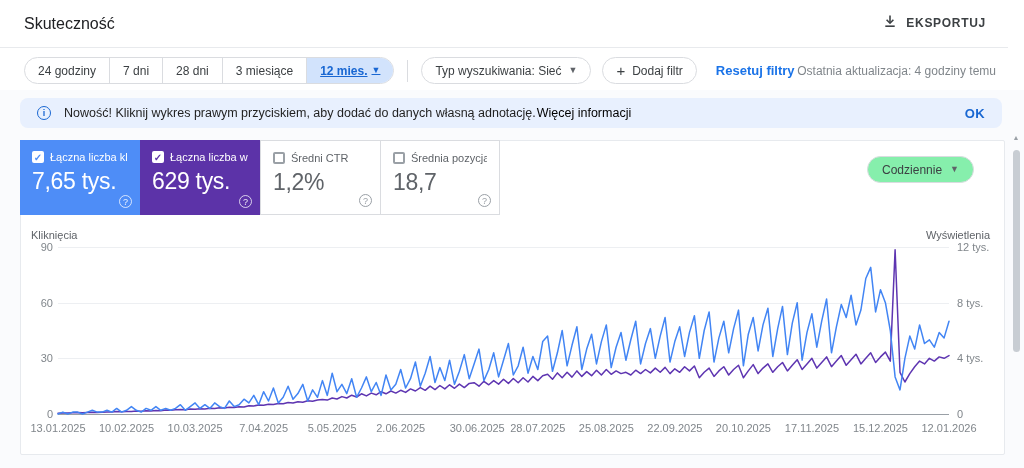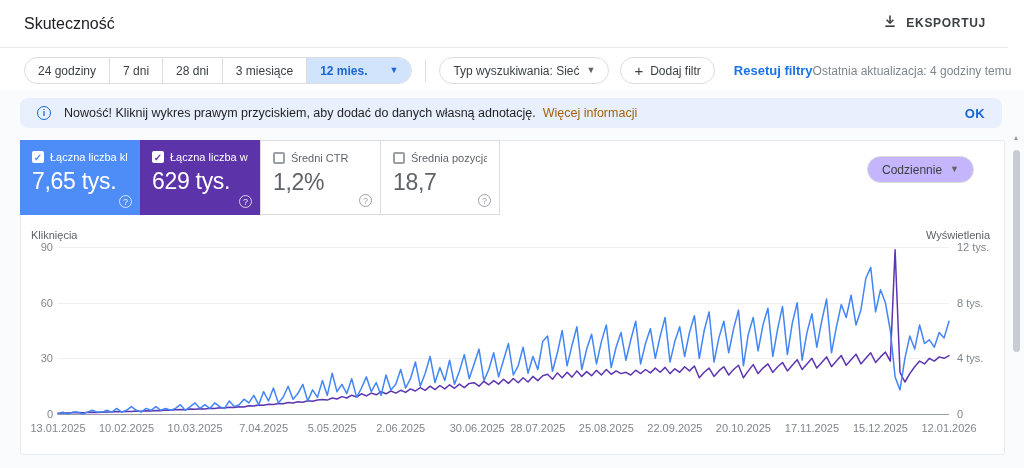--- a/index.html
+++ b/index.html
@@ -15,37 +15,37 @@
   .page-title { position:absolute; left:24px; top:15px; font-size:16px; color:#202124; }
   .export-btn { position:absolute; right:22px; top:14px; display:flex; align-items:center; gap:9px;
     font-size:12px; font-weight:bold; letter-spacing:.7px; color:#3c4043; cursor:pointer; }
 
   
   .filter-row { position:absolute; left:24px; top:57px; right:28px; height:27px; display:flex; align-items:center; }
   .chip-group { display:flex; height:27px; border:1px solid #dadce0; border-radius:14px; overflow:hidden; background:#fff; flex:none; }
   .chip { display:flex; align-items:center; padding:0 13px; font-size:12px; color:#3c4043;
     border-left:1px solid #dadce0; cursor:pointer; white-space:nowrap; }
   .chip:first-child { border-left:none; }
-  .chip.selected { background:#d2e3fc; color:#1967d2; font-weight:bold; gap:22px; }
+  .chip.selected { background:#d2e3fc; color:#1967d2; font-weight:bold; gap:4px;text-decoration:underline; }
   .caret { font-size:9px; line-height:1; color:#5f6368; }
   .chip.selected .caret { color:#1967d2; }
   .vdivider { width:1px; height:22px; background:#dadce0; margin:0 13px; flex:none; }
   .pill { display:flex; align-items:center; height:27px; padding:0 13px; gap:7px; border:1px solid #dadce0;
     border-radius:14px; background:#fff; font-size:12px; color:#3c4043; margin-right:11px; cursor:pointer; white-space:nowrap; flex:none; }
   .plus-glyph { font-size:15px; color:#3c4043; line-height:1; }
   .reset-link { font-size:13px; font-weight:bold; color:#1a73e8; cursor:pointer; margin-left:8px; white-space:nowrap; }
   .last-update { margin-left:auto; font-size:12px; color:#80868b; white-space:nowrap; }
 
   
   .banner { position:absolute; left:20px; top:98px; width:982px; height:30px; background:#e8f0fe; border-radius:8px;
     display:flex; align-items:center; padding:0 17px; font-size:12.5px; color:#1f1f1f; }
   .info-icon { width:14px; height:14px; border:1.4px solid #1967d2; border-radius:50%; color:#1967d2;
     font-size:9px; font-weight:bold; display:flex; align-items:center; justify-content:center; flex:none; font-style:normal; }
   .banner-text { margin-left:13px; }
-  .banner-link { color:#a16207; cursor:pointer; margin-left:7px; }
+  .banner-link { color:#000000; cursor:pointer; margin-left:1px; }
   .banner-ok { margin-left:auto; color:#1967d2; font-weight:bold; font-size:13px; cursor:pointer; letter-spacing:.4px; }
 
   
   .panel { position:absolute; left:20px; top:140px; width:985px; height:315px; background:#fff;
     border:1px solid #e7eaee; border-radius:2px; }
   .cards { position:absolute; left:-1px; top:-1px; display:flex; }
   .card { width:120px; height:75px; position:relative; padding:11px 12px 0 12px; cursor:pointer; }
   .card.c-blue { background:#4e8df7; color:#fff; }
   .card.c-purple { background:#5c33a8; color:#fff; }
   .card.c-white { background:#fff; border:1px solid #dadce0; border-right:none; }
@@ -57,21 +57,21 @@
   .c-purple .cb.checked { color:#5c33a8; }
   .cb.unchecked { border:2px solid #9aa0a6; background:#fff; }
   .c-white .card-top { color:#5f6368; }
   .card-value { margin-top:5px; font-size:23px; letter-spacing:-.3px; }
   .c-white .card-value { color:#5f6368; }
   .help { position:absolute; right:8px; bottom:7px; width:13px; height:13px; border-radius:50%;
     font-size:9px; display:flex; align-items:center; justify-content:center; }
   .c-blue .help, .c-purple .help { border:1px solid rgba(255,255,255,.75); color:rgba(255,255,255,.9); }
   .c-white .help { border:1px solid #9aa0a6; color:#9aa0a6; }
   .granularity { position:absolute; right:30px; top:15px; height:27px; display:flex; align-items:center; gap:8px;
-    padding:0 14px; border:1px solid #dadce0; border-radius:14px; font-size:12px; color:#3c4043; cursor:pointer; background:#c4b5fd; }
+    padding:0 14px; border:1px solid #dadce0; border-radius:14px; font-size:12px; color:#3c4043; cursor:pointer; background:#86efac; }
 
   
   .chart { position:absolute; left:0; top:85px; width:983px; height:228px; }
   .axis-title { position:absolute; top:3px; font-size:11px; color:#5f6368; }
   .axis-title.left { left:10px; }
   .axis-title.right { right:14px; }
   .gridline { position:absolute; left:37px; width:891px; height:1px; background:#edeff2; }
   .gridline.zero { background:#9aa0a6; }
   .ytick-l { position:absolute; left:2px; width:30px; text-align:right; font-size:11px; color:#80868b; transform:translateY(-50%); }
   .ytick-r { position:absolute; left:936px; font-size:11px; color:#80868b; transform:translateY(-50%); white-space:nowrap; }

